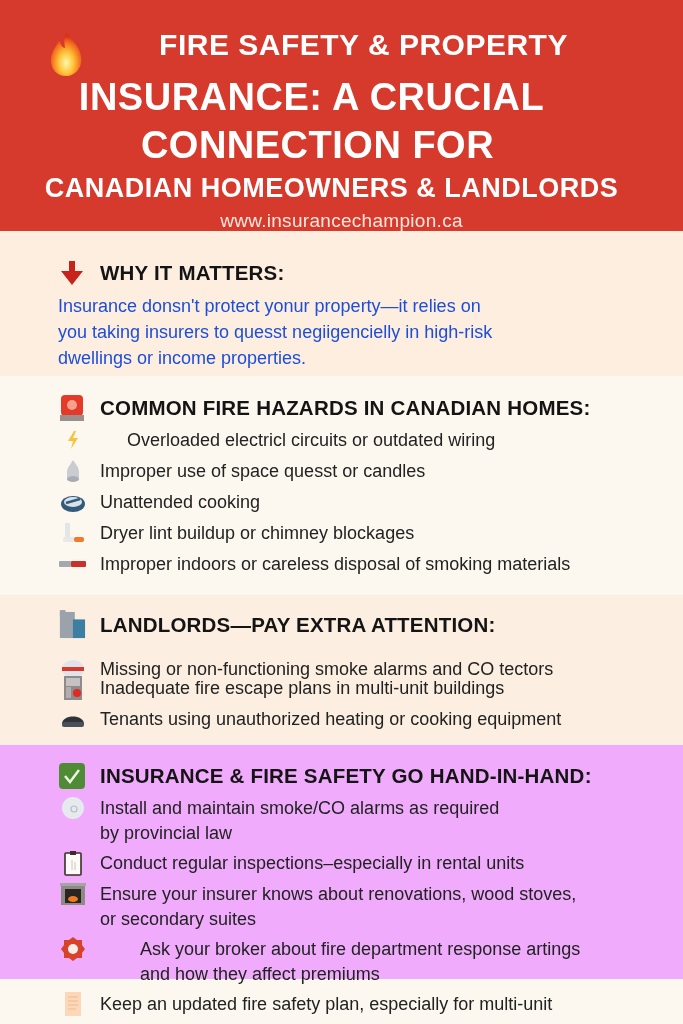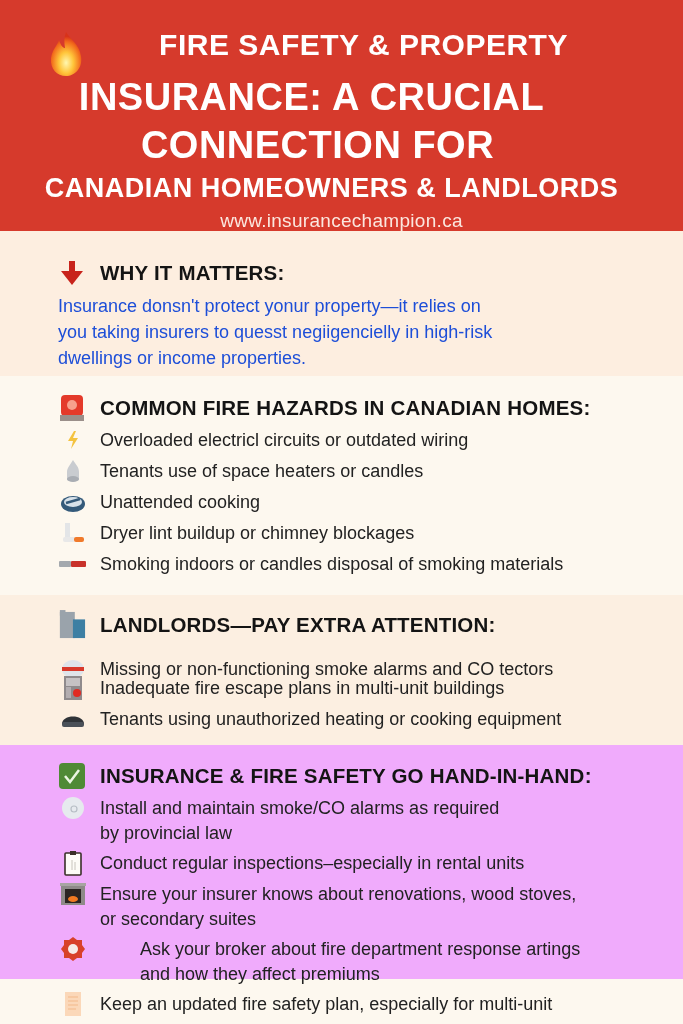--- a/index.html
+++ b/index.html
@@ -75,36 +75,36 @@
     <span class="ic">
       <svg width="26" height="28" viewBox="0 0 26 28">
           <rect x="2" y="1" width="22" height="21" rx="4" fill="#e43a2a"></rect>
           <rect x="1" y="21" width="24" height="6" fill="#9a8f8a"></rect>
           <circle cx="13" cy="11" r="5" fill="#f7a08c"></circle>
         </svg>
     </span>
     <h2>COMMON FIRE HAZARDS IN CANADIAN HOMES:</h2>
   </div>
 
-  <div class="item" style="top:52px;">
+  <div class="item" style="top:52px;gap:27px;">
     <span class="ic">
       <svg width="14" height="18" viewBox="0 0 14 18">
           <polygon points="8,0 2,10 7,10 5,18 12,7 7,7 10,0" fill="#f4c340"></polygon>
         </svg>
     </span>
     <span class="txt">Overloaded electricl circuits or outdated wiring</span>
   </div>
   <div class="item" style="top:83px;">
     <span class="ic">
       <svg width="16" height="24" viewBox="0 0 16 24">
           <path d="M8 1 C11 6 14 8 14 13 L14 20 C14 23 2 23 2 20 L2 13 C2 9 5 6 8 1 Z" fill="#c9ccd0"></path>
           <ellipse cx="8" cy="20" rx="6" ry="3" fill="#a9adb3"></ellipse>
         </svg>
     </span>
-    <span class="txt">Tenants use of space heaters or candles</span>
+    <span class="txt">Improper use of space quesst or candles</span>
   </div>
   <div class="item" style="top:114px;">
     <span class="ic">
       <svg width="26" height="22" viewBox="0 0 26 22">
           <ellipse cx="13" cy="13" rx="12" ry="8" fill="#345a7a"></ellipse>
           <ellipse cx="13" cy="11" rx="9" ry="5" fill="#d8e2ea"></ellipse>
           <path d="M6 12 L20 8" stroke="#345a7a" stroke-width="2.5"></path>
         </svg>
     </span>
     <span class="txt">Unattended cooking</span>
@@ -119,21 +119,21 @@
     </span>
     <span class="txt">Dryer lint buildup or chimney blockages</span>
   </div>
   <div class="item" style="top:176px;">
     <span class="ic">
       <svg width="28" height="10" viewBox="0 0 28 10">
           <rect x="0" y="2" width="12" height="6" rx="1" fill="#a4a9ae"></rect>
           <rect x="12" y="2" width="15" height="6" rx="1" fill="#c8322a"></rect>
         </svg>
     </span>
-    <span class="txt">Smoking indoors or candles disposal of smoking materials</span>
+    <span class="txt">Improper indoors or careless disposal of smoking materials</span>
   </div>
 </div>
 
 <div class="section s3">
   <div class="sec-head" style="top:16px;">
     <span class="ic">
       <svg width="30" height="32" viewBox="0 0 30 32">
           <rect x="2" y="2" width="16" height="28" fill="#9aa3ab"></rect>
           <rect x="2" y="0" width="6" height="6" fill="#9aa3ab"></rect>
           <rect x="16" y="10" width="13" height="20" fill="#3d7fa3"></rect>

